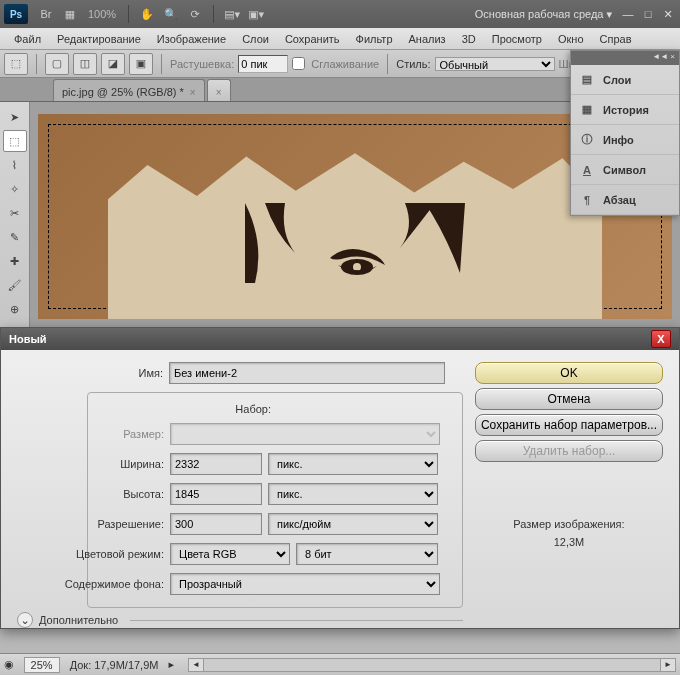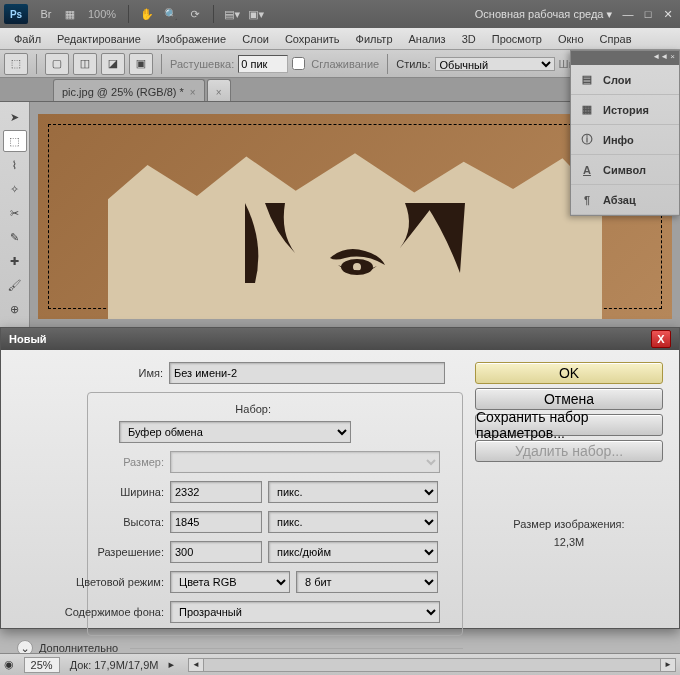--- a/index.html
+++ b/index.html
@@ -56,21 +56,21 @@
 .dialog-close { width:20px; height:18px; background: linear-gradient(#e55,#b22); border:1px solid #800; color:#fff; font-weight:bold; display:flex; align-items:center; justify-content:center; cursor:pointer; border-radius:2px;}
 .dialog-body { display:flex; padding:12px 16px 10px 16px; gap:12px;}
 .dialog-left { flex:1; }
 .dialog-right { width:188px; display:flex; flex-direction:column; gap:4px; }
 .row { display:flex; align-items:center; margin-bottom:8px; gap:6px;}
 .row label { width: 146px; text-align:right; color:#333; }
 .row input[type=text], .row select { height:22px; border:1px solid #888; background:#ddd; padding:0 4px; box-shadow: inset 1px 1px 2px rgba(0,0,0,0.2);}
 .row select.unit { width:170px; }
 .name-field { width: 276px; }
 .fieldset-nabor { border:1px solid #aaa; border-radius:4px; padding:10px 10px 4px 10px; position:relative; margin-top:4px;}
-.btn { height:22px; background: linear-gradient(#ededed,#c9c9c9); border:1px solid #777; border-radius:3px; cursor:pointer; display:flex; align-items:center; justify-content:center; font-size:14px; box-shadow:0 1px 0 #fff inset;}
+.btn { height:22px; background: linear-gradient(#ededed,#c9c9c9); border:1px solid #777; border-radius:8px; cursor:pointer; display:flex; align-items:center; justify-content:center; font-size:12px; box-shadow:0 1px 0 #fff inset;}
 .btn.disabled { color:#999; }
 .size-info { text-align:center; color:#333; margin-top:28px; line-height:1.6;}
 .advanced-row { display:flex; align-items:center; gap:6px; margin-top:4px; color:#333;}
 .adv-chev { width:16px; height:16px; border:1px solid #999; border-radius:8px; display:flex; align-items:center; justify-content:center; background:#eee;}
 
 
 .status-bar { position:absolute; left:0; bottom:0; width:680px; height:22px; background: linear-gradient(#d8d8d8,#c2c2c2); border-top:1px solid #888; display:flex; align-items:center; padding:0 4px; gap:10px; color:#333;}
 .status-bar .sb-box { border:1px solid #999; padding:1px 6px; background:#eee;}
 .status-bar .scrollbar-h { flex:1; height:14px; background:#ccc; border:1px solid #999; position:relative; margin-left:4px;}
 .status-bar .scrollbar-h::before { content:"◄"; position:absolute; left:0; top:0; width:14px; height:12px; background:#ddd; border-right:1px solid #999; text-align:center; font-size:8px; line-height:12px;}
@@ -207,21 +207,20 @@
   </div>
   <div class="dialog-body">
     <div class="dialog-left">
       <div class="row">
         <label>Имя:</label>
         <input type="text" class="name-field" value="Без имени-2" style="">
       </div>
       <div class="fieldset-nabor" style="margin-left:70px;">
         <div class="row" style="margin-left:-80px;flex-direction:column;">
           <label style="width:72px">Набор:</label>
-          <select style="width:232px"><option>Буфер обмена</option></select>
         </div>
         <div class="row" style="margin-left:-80px;">
           <label style="color:#888">Размер:</label>
           <select style="width:270px;color:#aaa" disabled=""><option></option></select>
         </div>
         <div class="row" style="margin-left:-80px;">
           <label>Ширина:</label>
           <input type="text" style="width: 92px;" value="2332">
           <select class="unit"><option>пикс.</option></select>
         </div>

